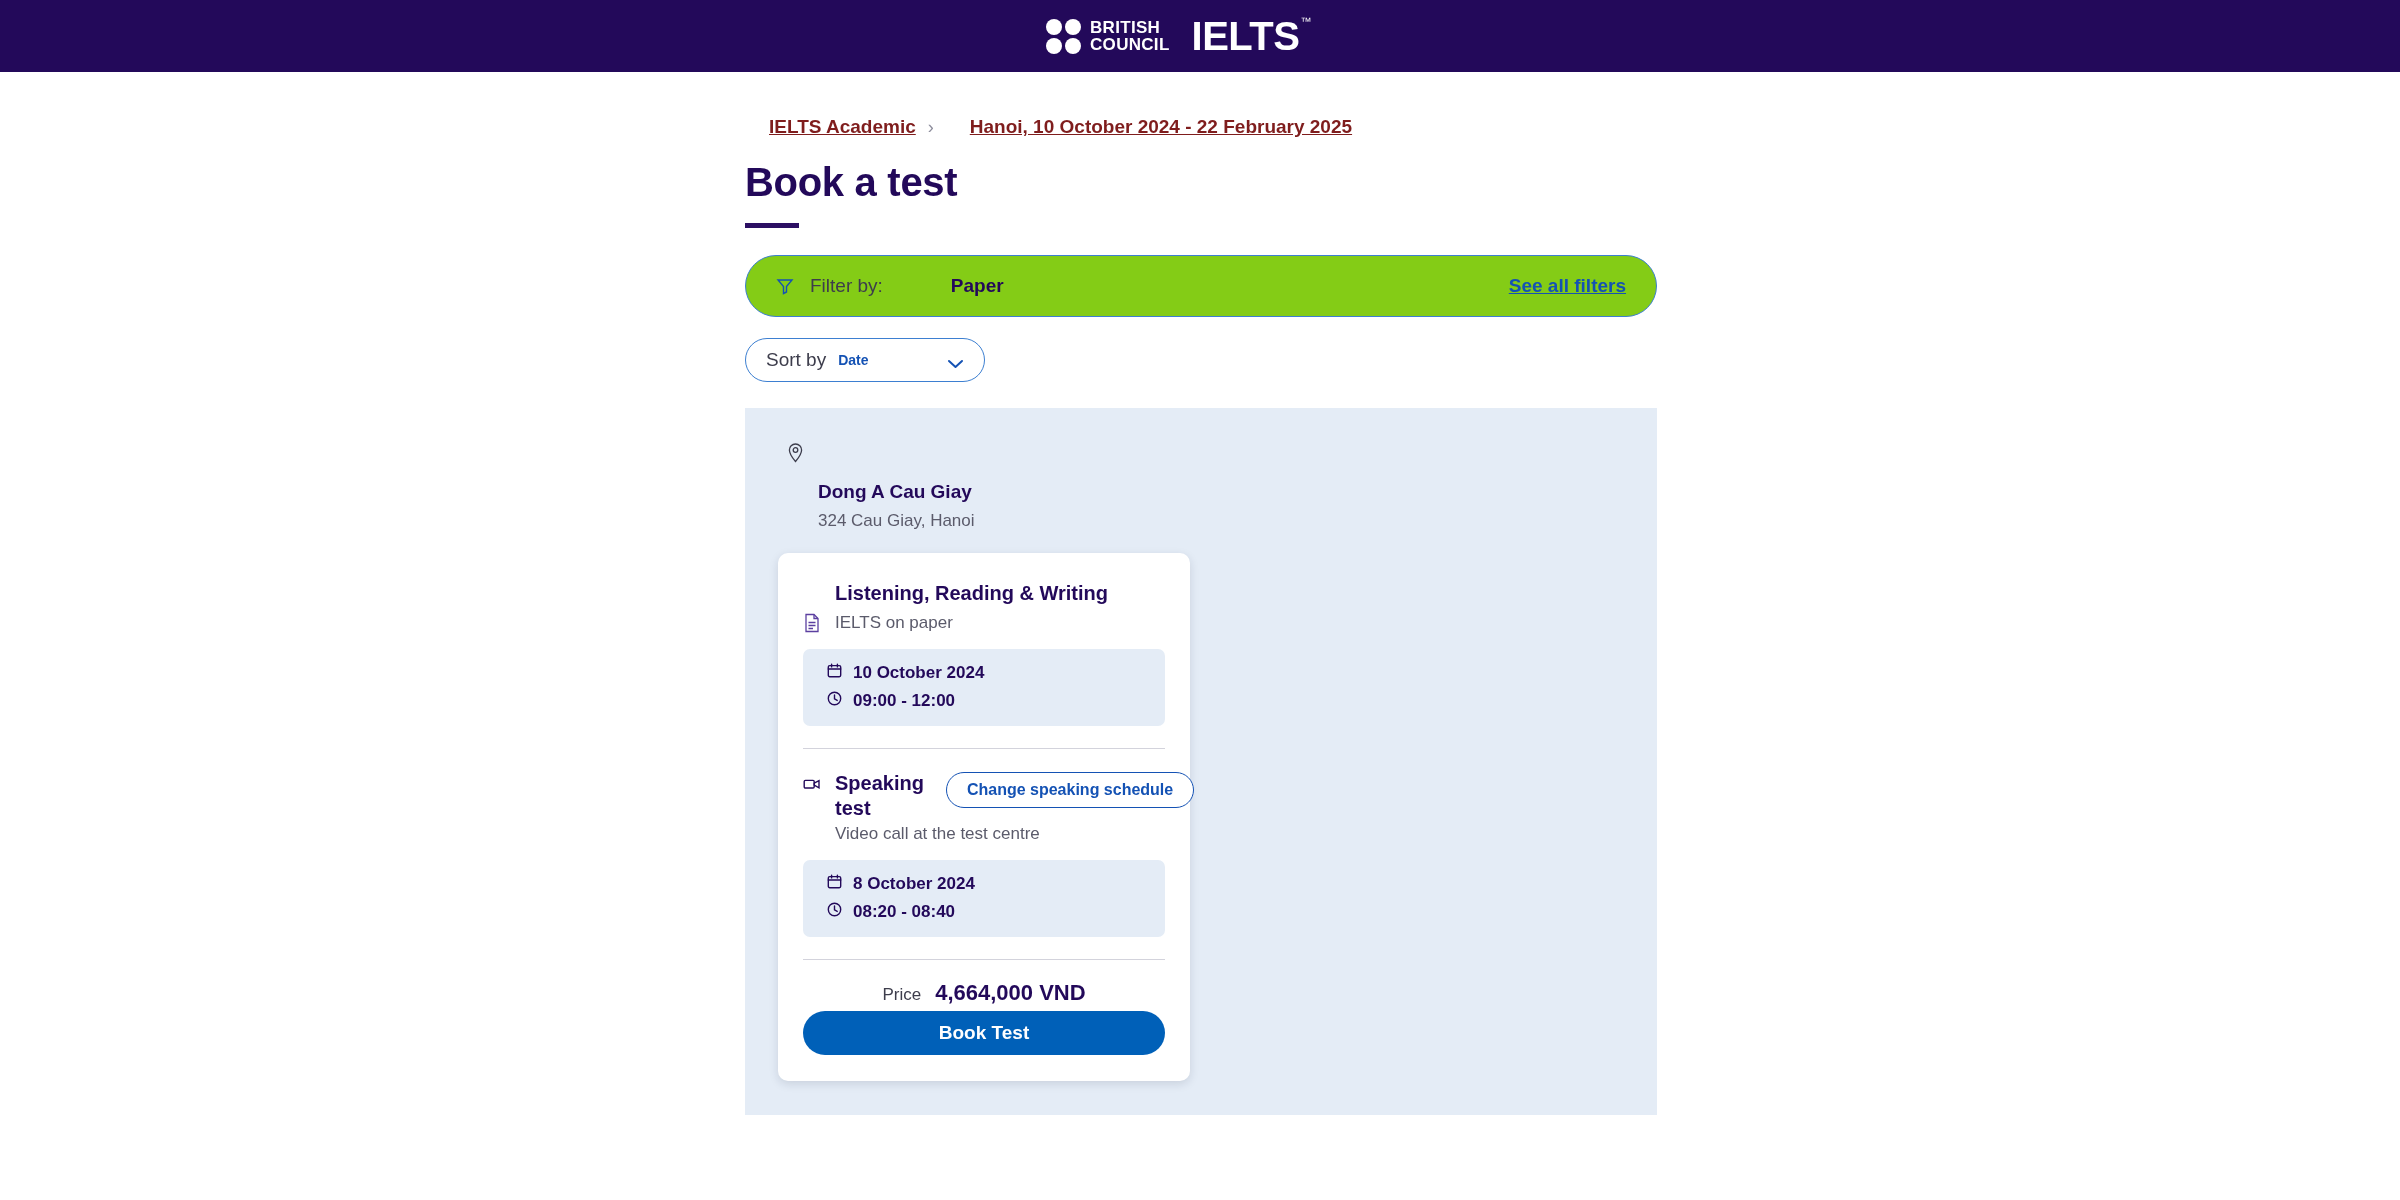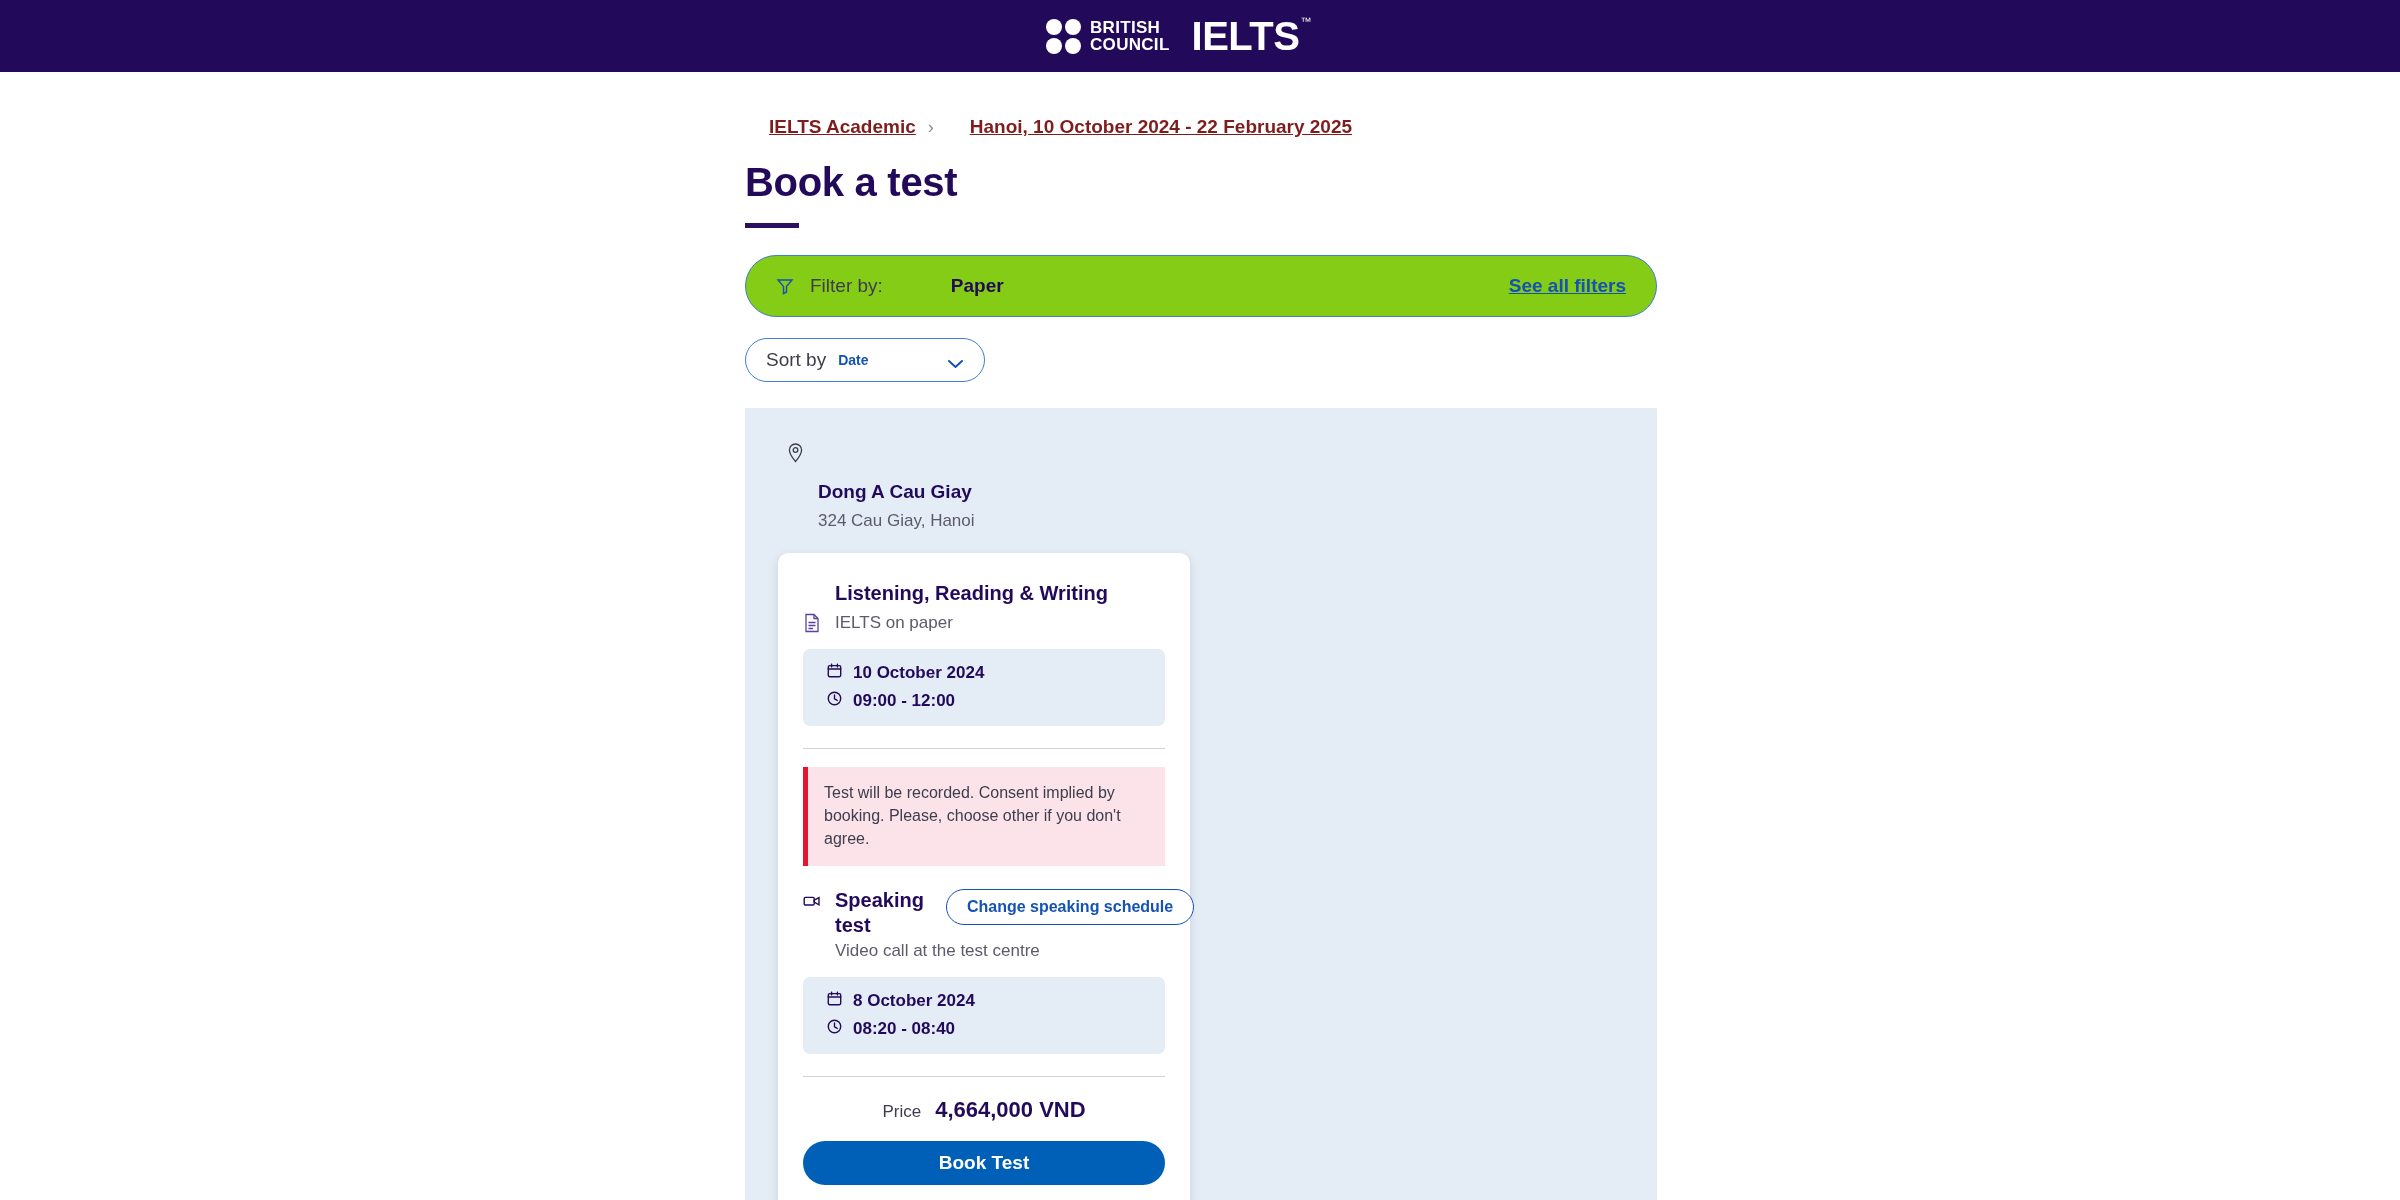--- a/index.html
+++ b/index.html
@@ -285,21 +285,21 @@
     justify-content: center;
     gap: 14px;
   }
   .price-label { font-size: 17px; color: #3d3d4c; }
   .price-value {
     font-size: 22px;
     font-weight: bold;
     color: #23095a;
   }
   .book-btn {
-    margin-top: 18px;
+    margin-top: 5px;
     width: 100%;
     height: 44px;
     border: none;
     border-radius: 22px;
     background: #0060b8;
     color: #ffffff;
     font-size: 19px;
     font-weight: bold;
     font-family: "Liberation Sans", sans-serif;
     cursor: pointer;
@@ -407,23 +407,20 @@
               <circle cx="7.5" cy="7.5" r="6.2"></circle>
               <path d="M7.5 3.9v3.9l2.7 1.6" stroke-linecap="round"></path>
             </svg>
           </span>
           <span>09:00 - 12:00</span>
         </div>
       </div>
 
       <div class="divider"></div>
 
-      <div class="alert-box">
-        <div class="alert-text">Test will be recorded. Consent implied by booking. Please, choose other if you don't agree.</div>
-      </div>
 
       <div class="speaking-head">
         <span class="sec-icon">
           <svg viewBox="0 0 18 20" width="18" height="20" fill="none" stroke="#23095a" stroke-width="1.4">
             <rect x="1.2" y="6.4" width="10" height="7.6" rx="1.2"></rect>
             <path d="M11.2 9.2l4.8-2.6v7.2l-4.8-2.6z"></path>
           </svg>
         </span>
         <div class="speaking-title-wrap">
           <div class="sec-title">Speaking test</div>

